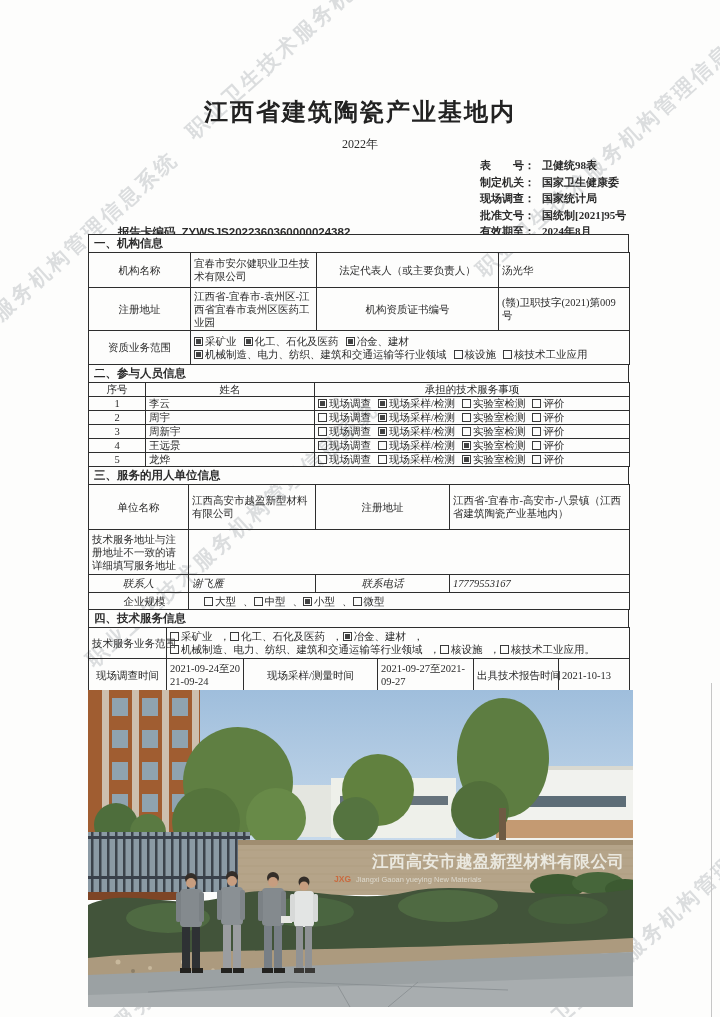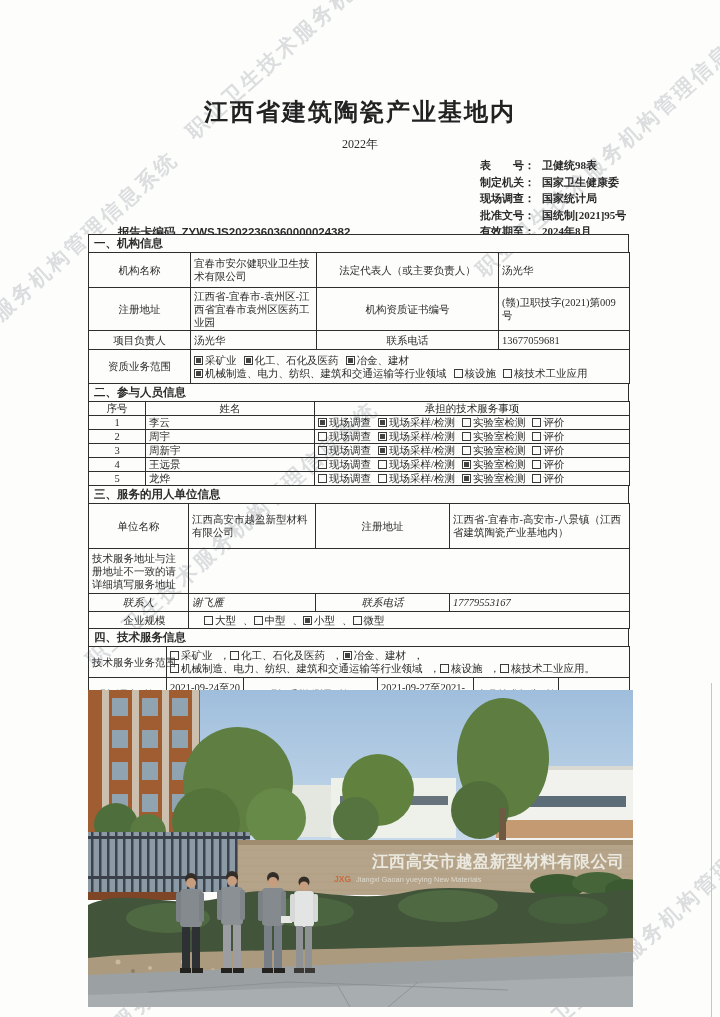--- a/index.html
+++ b/index.html
@@ -100,26 +100,20 @@
         <td class="val">宜春市安尔健职业卫生技术有限公司</td>
         <td class="lbl">法定代表人（或主要负责人）</td>
         <td class="val">汤光华</td>
       </tr>
       <tr class="r2">
         <td class="lbl">注册地址</td>
         <td class="val">江西省-宜春市-袁州区-江西省宜春市袁州区医药工业园</td>
         <td class="lbl">机构资质证书编号</td>
         <td class="val">(赣)卫职技字(2021)第009号</td>
       </tr>
-      <tr class="r3">
-        <td class="lbl">项目负责人</td>
-        <td class="val">汤光华</td>
-        <td class="lbl">联系电话</td>
-        <td class="val">13677059681</td>
-      </tr>
       <tr class="r4">
         <td class="lbl">资质业务范围</td>
         <td class="val" colspan="3" id="scope1"><span class="cbi"><span class="cb on"></span>采矿业</span><span class="cbi"><span class="cb on"></span>化工、石化及医药</span><span class="cbi"><span class="cb on"></span>冶金、建材</span><span class="cbi"><span class="cb on"></span>机械制造、电力、纺织、建筑和交通运输等行业领域</span><span class="cbi"><span class="cb"></span>核设施</span><span class="cbi"><span class="cb"></span>核技术工业应用</span></td>
       </tr>
     </tbody>
       </table>
 
     <div class="secbar">二、参与人员信息</div>
     <table class="t2">
       <colgroup>

